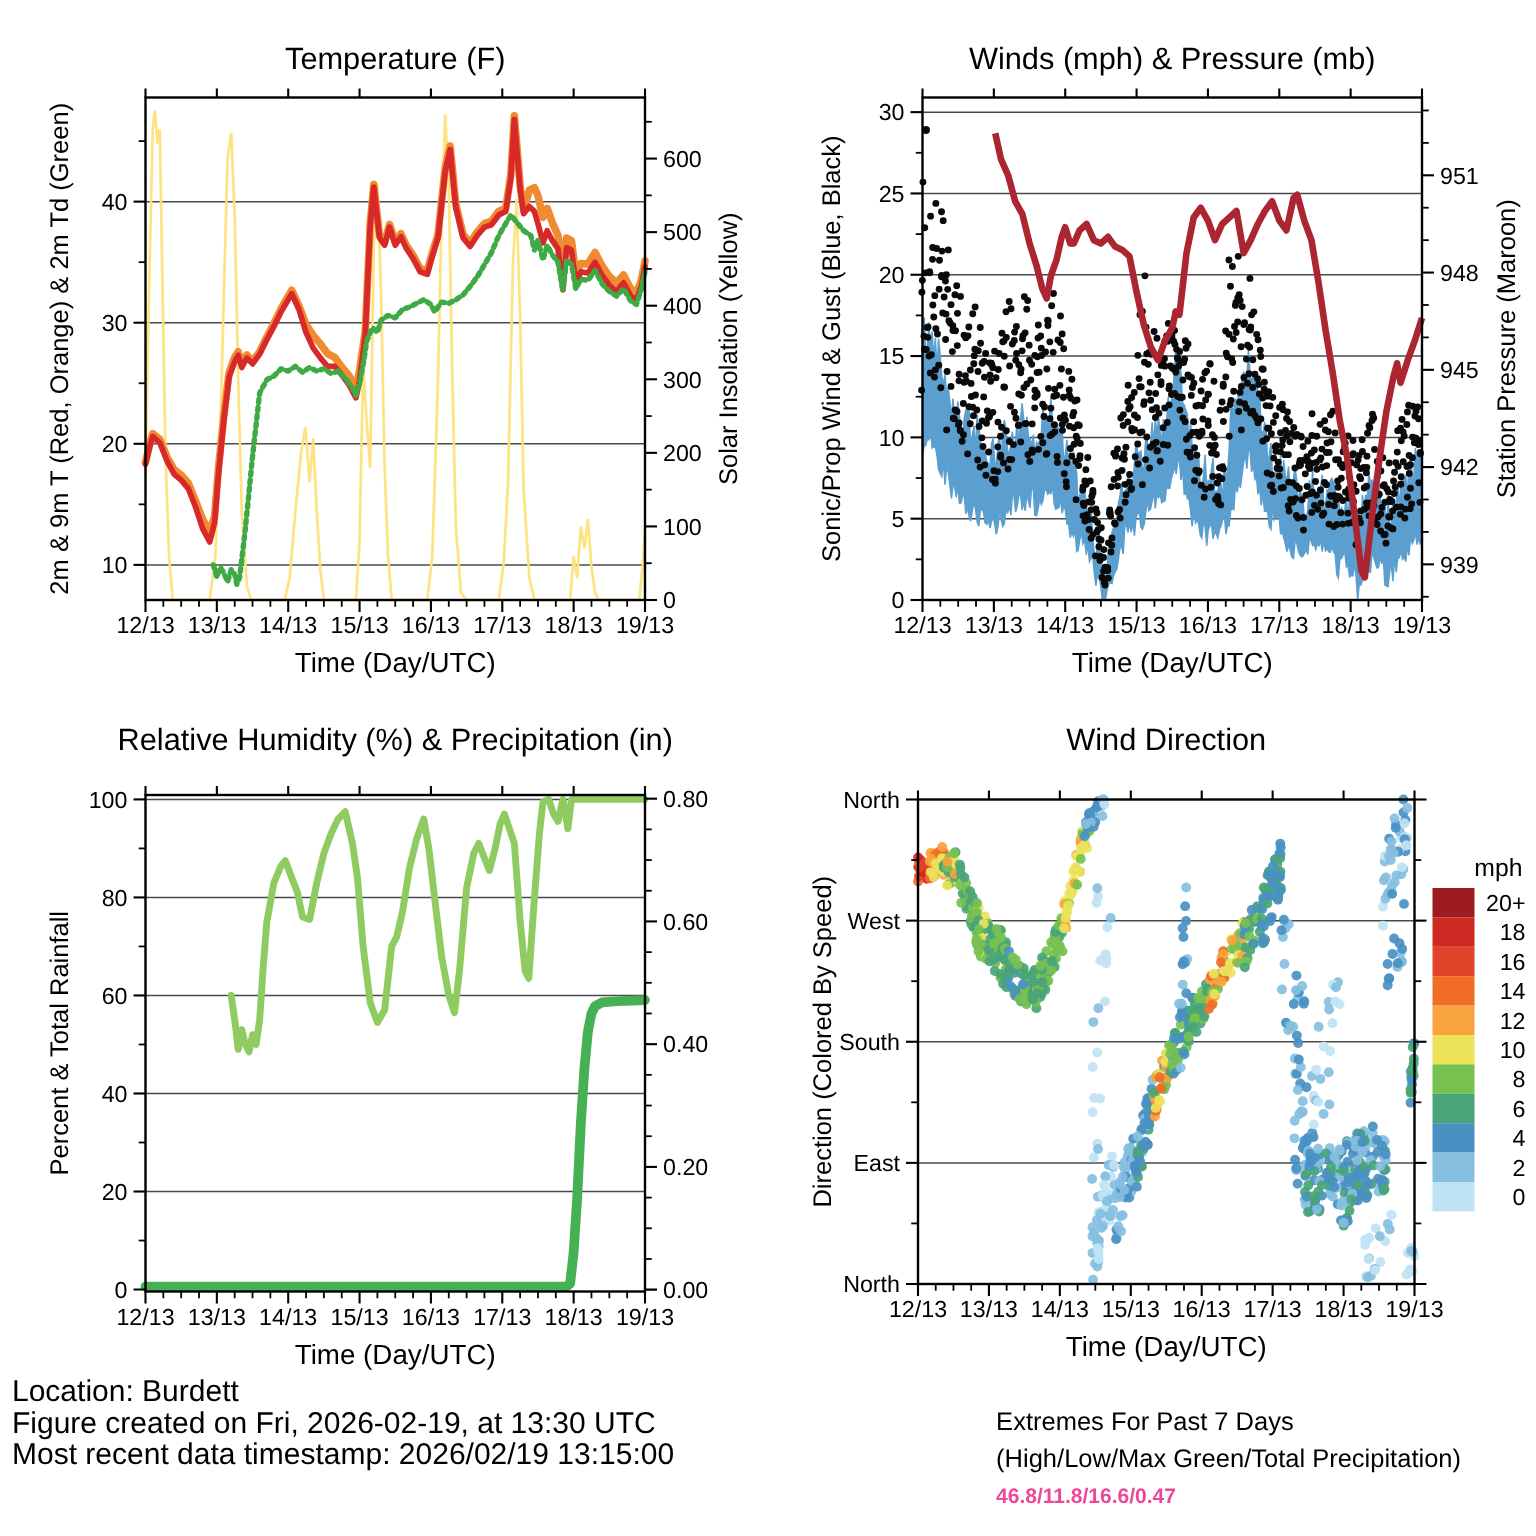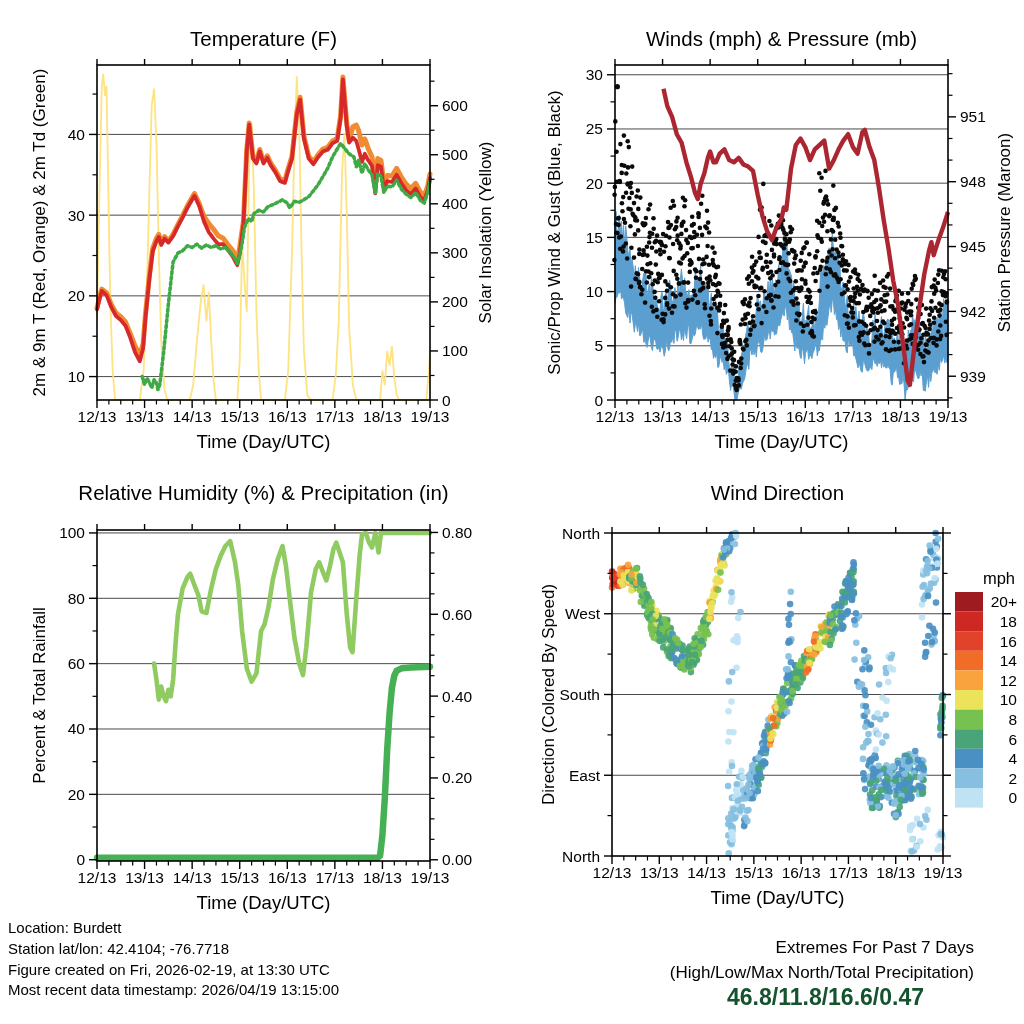--- a/index.html
+++ b/index.html
@@ -4,23 +4,23 @@
 <style>
   html,body{margin:0;padding:0;background:#fff;}
   body{width:1024px;height:1024px;position:relative;font-family:"Liberation Sans",sans-serif;color:#111;}
   .page{position:absolute;inset:0;background:#fff;overflow:hidden;}
   svg{position:absolute;}
   svg text{font-family:"Liberation Sans",sans-serif;}
   #svg-temp{left:0;top:0;}
   #svg-wind{left:512px;top:0;}
   #svg-rh{left:0;top:467px;}
   #svg-dir{left:512px;top:467px;}
-  .footer{position:absolute;left:8px;top:918px;font-size:15px;line-height:20.8px;color:#000;}
-  .extremes{position:absolute;right:50px;top:935px;text-align:right;font-size:17px;line-height:25px;color:#000;}
-  .extremes .vals{color:#14532d;font-weight:bold;font-size:23px;padding-right:50px;}
+  .footer{position:absolute;left:8px;top:918px;font-size:20px;line-height:20.8px;color:#000;}
+  .extremes{position:absolute;right:50px;top:935px;font-size:17px;line-height:25px;color:#000;}
+  .extremes .vals{color:#ec4899;font-weight:bold;font-size:14px;padding-right:50px;}
 </style>
 </head>
 <body>
 
 <div class="page">
   <svg id="svg-temp" width="512" height="470">
       <g>
         <line x1="97" x2="430" y1="376.5903614457831" y2="376.5903614457831" stroke="#4a4a4a" stroke-width="1"></line>
         <line x1="97" x2="430" y1="295.86746987951807" y2="295.86746987951807" stroke="#4a4a4a" stroke-width="1"></line>
         <line x1="97" x2="430" y1="215.14457831325302" y2="215.14457831325302" stroke="#4a4a4a" stroke-width="1"></line>
@@ -2485,23 +2485,22 @@
         <text x="505" y="297.1" text-anchor="end" font-size="15.5px" fill="#000">4</text>
         <rect x="443" y="301.4" width="28" height="19.6" fill="#86bfe0"></rect>
         <text x="505" y="316.7" text-anchor="end" font-size="15.5px" fill="#000">2</text>
         <rect x="443" y="321" width="28" height="19.6" fill="#c0e3f4"></rect>
         <text x="505" y="336.3" text-anchor="end" font-size="15.5px" fill="#000">0</text>
       </g>
     </svg>
 
   <div class="footer">
     <div>Location: Burdett</div>
-    <div>Station lat/lon: 42.4104; -76.7718</div>
     <div>Figure created on Fri, 2026-02-19, at 13:30 UTC</div>
-    <div>Most recent data timestamp: 2026/04/19 13:15:00</div>
+    <div>Most recent data timestamp: 2026/02/19 13:15:00</div>
   </div>
 
   <div class="extremes">
     <div>Extremes For Past 7 Days</div>
-    <div>(High/Low/Max North/Total Precipitation)</div>
+    <div>(High/Low/Max Green/Total Precipitation)</div>
     <div class="vals">46.8/11.8/16.6/0.47</div>
   </div>
 </div>
 
 </body></html>

